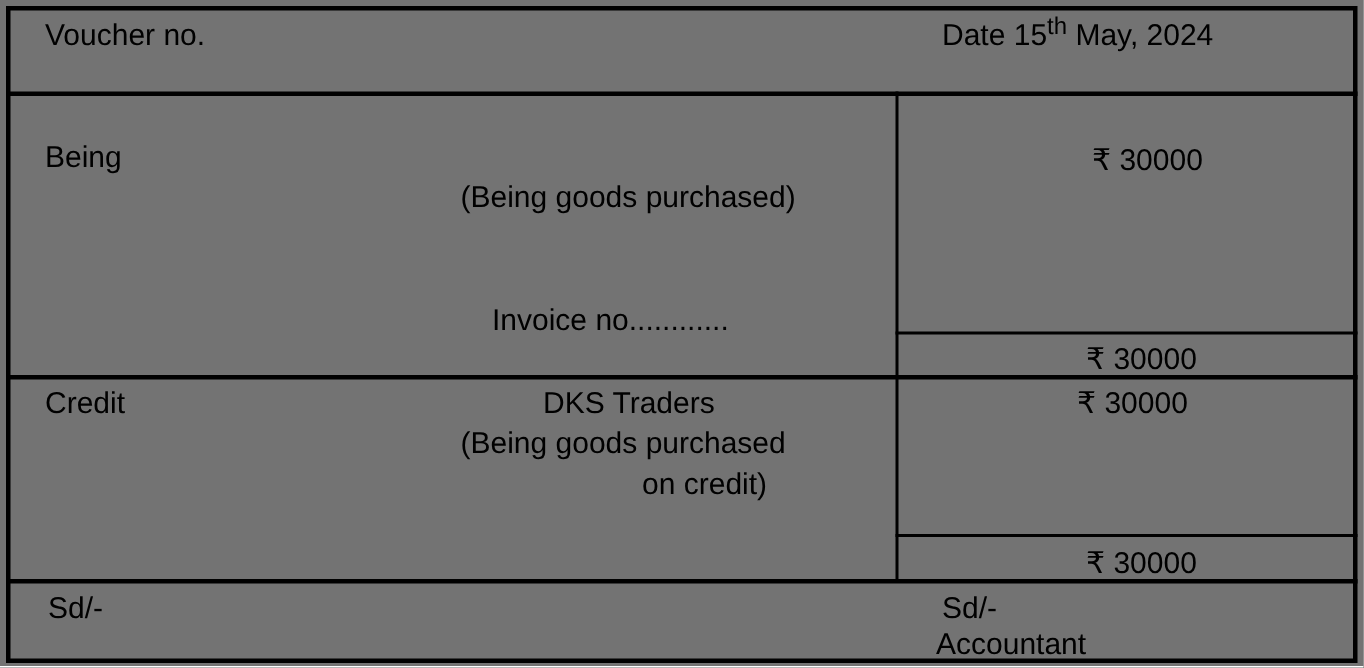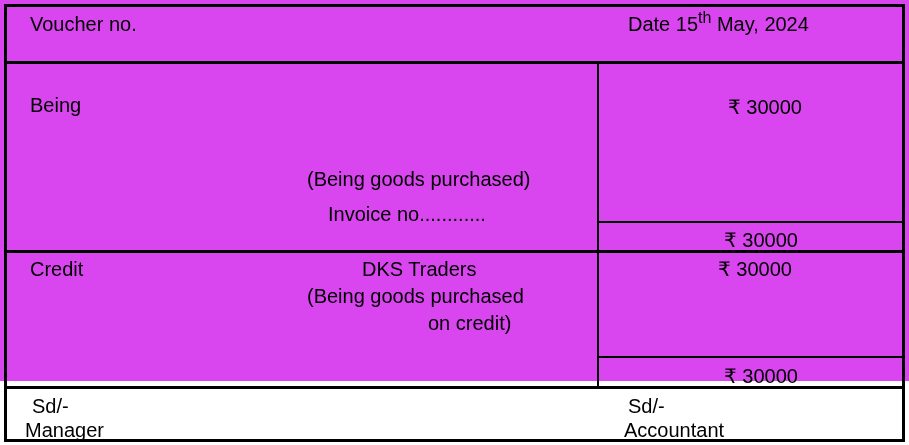--- a/index.html
+++ b/index.html
@@ -1,21 +1,21 @@
 <!DOCTYPE html>
 <html><head>
 <meta charset="utf-8">
 <style>
   html, body { margin:0; padding:0; }
   body {
     width:909px; height:445px; background:#ffffff; color:#000000;
     font-family:"Liberation Sans","DejaVu Sans",sans-serif;
     overflow:hidden;
   }
-  .voucher { position:relative; width:909px; height:381px; background:#d946ef;text-align:right; }
+  .voucher { position:relative; width:909px; height:444px; background:#737373;text-align:right; }
   .frame {
     position:absolute; left:4px; top:4px; width:901px; height:438px;
     border:3px solid #000; box-sizing:border-box; background:transparent;
   }
   .ln { position:absolute; background:#000000; }
   .txt {
     position:absolute; font-size:20px; line-height:1.2;
     white-space:nowrap; color:#000000;
   }
   .u { text-decoration:underline; text-underline-offset:3px; }
@@ -34,30 +34,29 @@
   <div class="ln" style="left:4px; top:250px; width:901px; height:2.5px;"></div>
   <div class="ln" style="left:597px; top:356px; width:308px; height:2px;"></div>
   <div class="ln" style="left:4px; top:386px; width:901px; height:2.5px;"></div>
 
   <div class="txt" style="left:30px; top:12px;">Voucher no.</div>
   <div class="txt" style="left:628px; top:12px;">
     <span>Date 15</span><sup class="th">th</sup><span> May, 2024</span>
   </div>
 
   <div class="txt" style="left:30px; top:93px;">Being</div>
-  <div class="txt" style="left:307px; top:120px;margin-top:47px;">(Being goods purchased)</div>
+  <div class="txt" style="left:307px; top:120px;">(Being goods purchased)</div>
   <div class="txt" style="left:328px; top:202px;">Invoice no............</div>
   <div class="txt" style="left:728px; top:95px;">₹ 30000</div>
   <div class="txt" style="left:724px; top:228px;">₹ 30000</div>
 
   <div class="txt" style="left:30px; top:257px;">Credit</div>
   <div class="txt" style="left:362px; top:257px;">DKS Traders</div>
   <div class="txt" style="left:428px; top:311px;">on credit)</div>
   <div class="txt" style="left:307px; top:284px;">(Being goods purchased</div>
   <div class="txt" style="left:718px; top:257px;">₹ 30000</div>
   <div class="txt" style="left:724px; top:364px;">₹ 30000</div>
 
   <div class="txt" style="left:32px; top:394px;">Sd/-</div>
-  <div class="txt" style="left:25px; top:418px;">Manager</div>
   <div class="txt" style="left:628px; top:394px;">Sd/-</div>
   <div class="txt" style="left:624px; top:418px;">Accountant</div>
 
 </div>
 
 </body></html>

